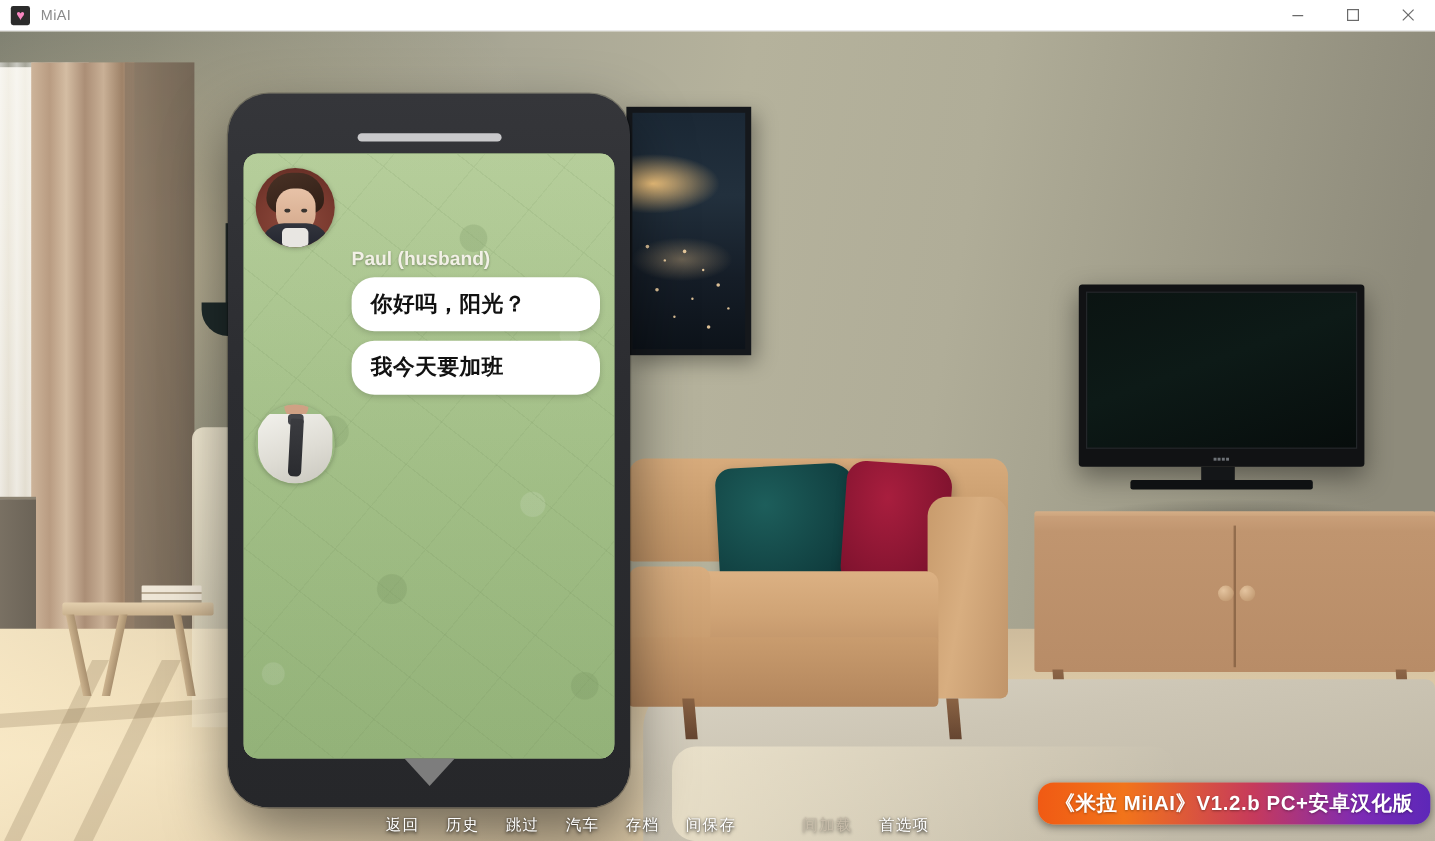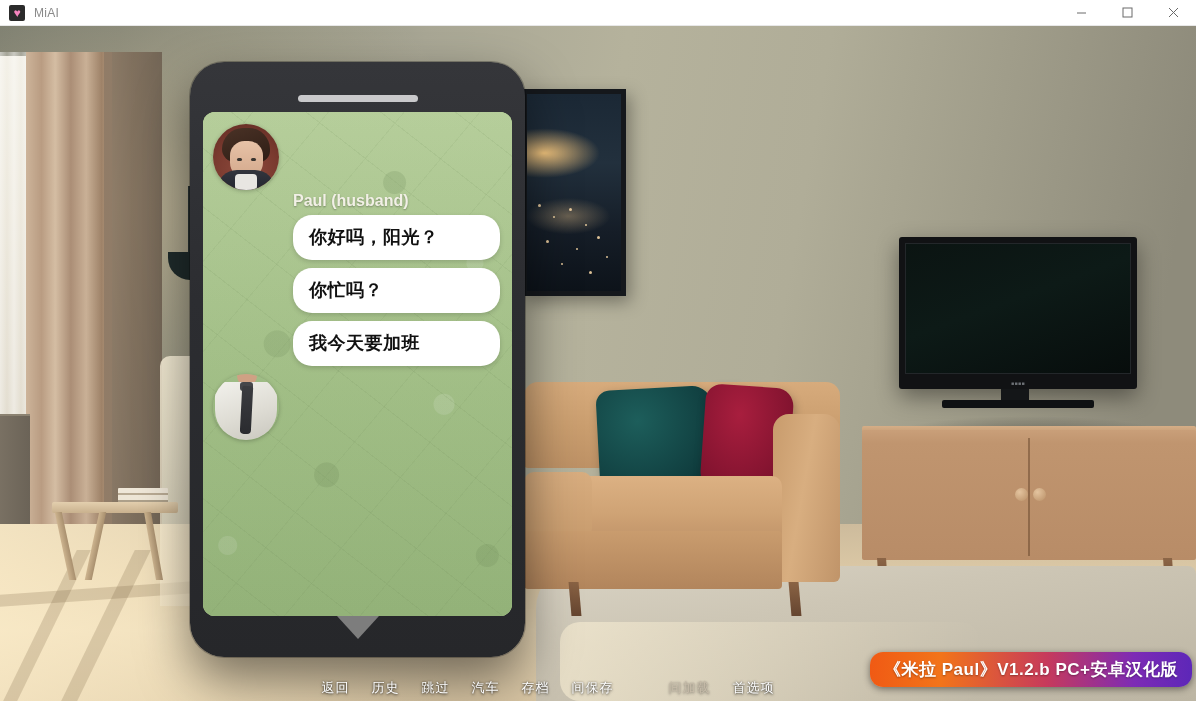--- a/index.html
+++ b/index.html
@@ -266,21 +266,21 @@
     filter: blur(.3px);
   }
   #rug-sun {
     position: absolute; left: 560px; top: 596px; width: 420px; height: 79px;
     background: linear-gradient(95deg, rgba(255,244,216,.55), rgba(255,240,206,.12) 75%, rgba(255,240,206,0));
     border-radius: 20px;
   }
 
   
   #phone {
-    position: absolute; left: 190px; top: 36px;
+    position: absolute; left: 190px; top: 52px;
     width: 335px; height: 595px;
     background: linear-gradient(180deg, #35363a 0%, #2c2d31 40%, #26272a 100%);
     border-radius: 34px;
     box-shadow: 0 22px 50px rgba(0,0,0,.5), 0 0 0 1px rgba(0,0,0,.25);
     z-index: 30;
   }
   #phone-speaker {
     position: absolute; left: 50%; transform: translateX(-50%);
     top: 33px; width: 120px; height: 7px;
     background: #c9c9cb; border-radius: 4px;
@@ -555,21 +555,20 @@
 
         <div class="msg-group">
           <div class="avatar av-paul">
             <div class="eye" style="left:24px;top:34px;"></div>
             <div class="eye" style="left:38px;top:34px;"></div>
             <div class="body"></div>
             <div class="shirt"></div>
           </div>
           <div class="sender">Paul (husband)</div>
           <div class="bubble cjk">你好吗，阳光？</div>
-          <div class="bubble cjk">你忙吗？</div>
           <div class="bubble cjk">我今天要加班</div>
         </div>
 
         <div class="msg-group">
           <div class="avatar av-dick">
             <div class="chin"></div>
             <div class="shirt"></div>
             <div class="knot"></div>
             <div class="tie"></div>
           </div>
@@ -585,15 +584,15 @@
     <span class="qm-item">历史</span>
     <span class="qm-item">跳过</span>
     <span class="qm-item">汽车</span>
     <span class="qm-item">存档</span>
     <span class="qm-item">间保存</span>
     <span class="qm-item disabled">间加载</span>
     <span class="qm-item">首选项</span>
   </div>
 
   <div id="watermark">
-    <span id="watermark-text">《米拉 Paul》V1.2.b PC+安卓汉化版</span>
+    <span id="watermark-text">《米拉 MiIAI》V1.2.b PC+安卓汉化版</span>
   </div>
 </div>
 
 </body></html>

